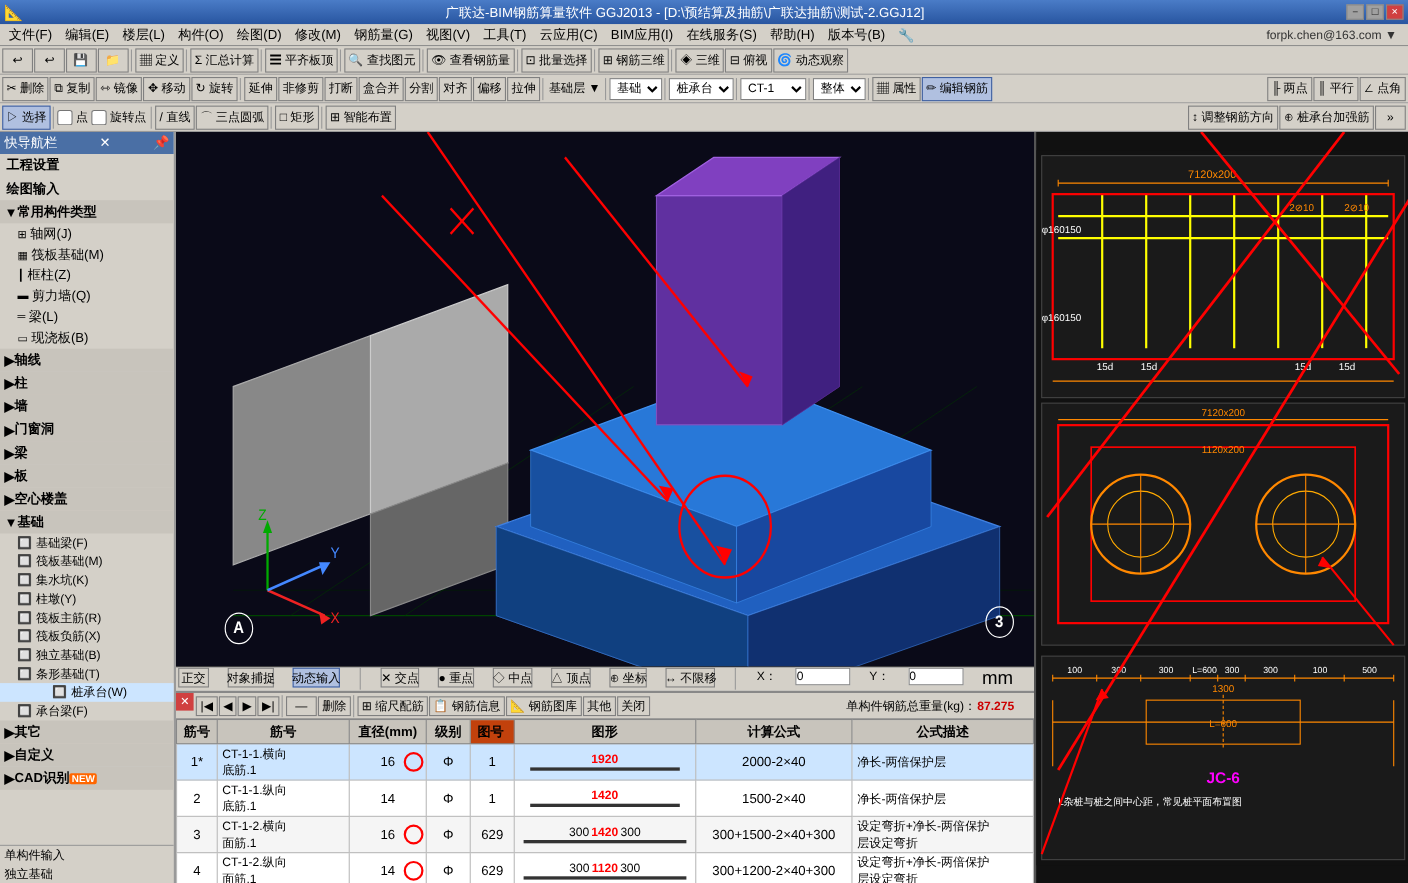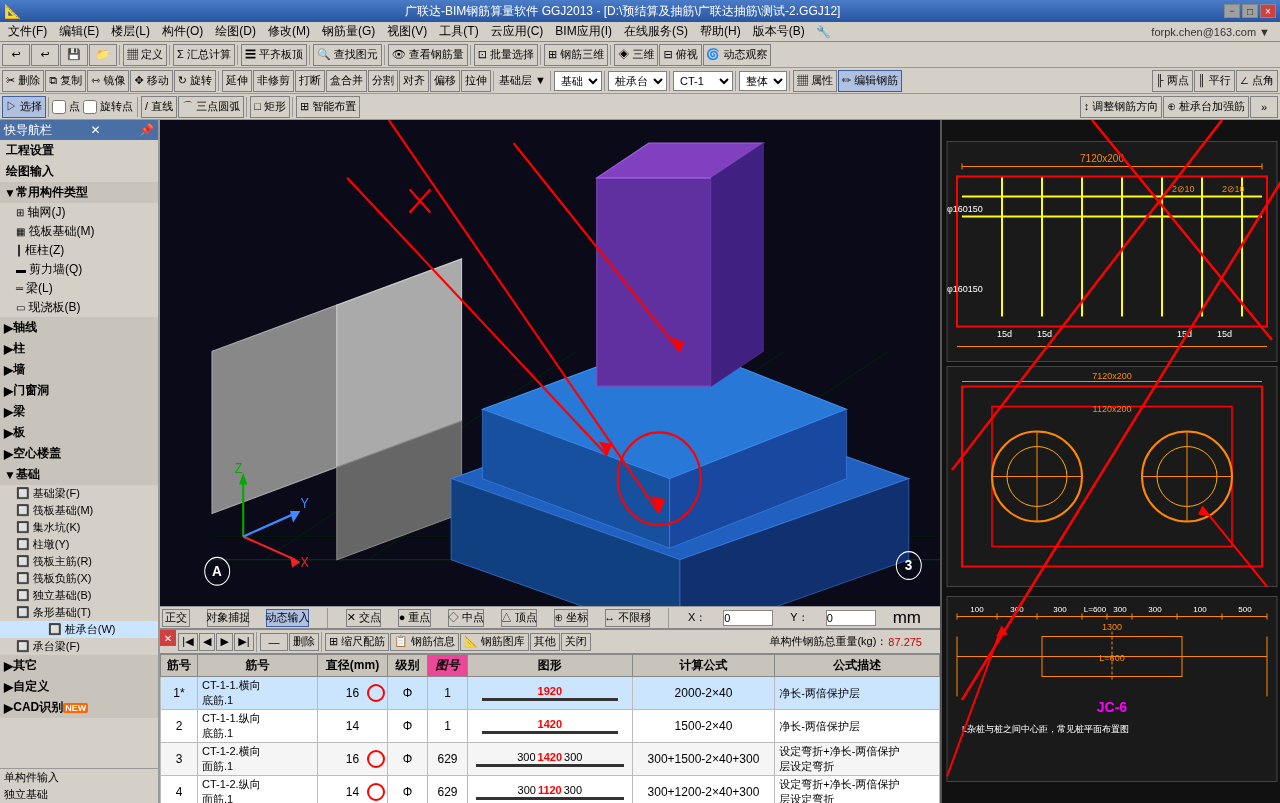--- a/index.html
+++ b/index.html
@@ -362,21 +362,21 @@
           <line x1="180" y1="50" x2="430" y2="290" stroke="red" stroke-width="2"></line>
           <polygon points="430,290 422,278 435,280" fill="red"></polygon>
 
           <line x1="240" y1="60" x2="260" y2="80" stroke="red" stroke-width="2"></line>
           <line x1="260" y1="60" x2="240" y2="80" stroke="red" stroke-width="2"></line>
 
           <circle cx="480" cy="310" r="40" fill="none" stroke="red" stroke-width="2"></circle>
         </svg>
       </div>
 
-      <div style="height:22px;background:#d4d0c8;border-top:1px solid #999;display:flex;align-items:center;padding:0 2px;gap:17px;font-size:11px;flex-shrink:0;">
+      <div style="height:22px;background:#d4d0c8;border-top:1px solid #999;display:flex;align-items:flex-start;padding:0 2px;gap:17px;font-size:11px;flex-shrink:0;">
         <button class="t-btn" style="height:18px;font-size:11px;">正交</button>
         <button class="t-btn" style="height:18px;font-size:11px;">对象捕捉</button>
         <button class="t-btn active" style="height:18px;font-size:11px;">动态输入</button>
         <span class="t-sep"></span>
         <button class="t-btn" style="height:18px;font-size:11px;">✕ 交点</button>
         <button class="t-btn" style="height:18px;font-size:11px;">● 重点</button>
         <button class="t-btn" style="height:18px;font-size:11px;">◇ 中点</button>
         <button class="t-btn" style="height:18px;font-size:11px;">△ 顶点</button>
         <button class="t-btn" style="height:18px;font-size:11px;">⊕ 坐标</button>
         <button class="t-btn" style="height:18px;font-size:11px;">↔ 不限移</button>
@@ -402,32 +402,32 @@
           <button class="t-btn" style="height:18px;">—</button>
           <button class="t-btn" style="height:18px;">删除</button>
           <span class="t-sep"></span>
           <button class="t-btn" style="height:18px;">⊞ 缩尺配筋</button>
           <button class="t-btn" style="height:18px;">📋 钢筋信息</button>
           <button class="t-btn" style="height:18px;">📐 钢筋图库</button>
           <button class="t-btn" style="height:18px;">其他</button>
           <button class="t-btn" style="height:18px;">关闭</button>
           <span style="flex:1;"></span>
           <span style="font-size:11px;">单构件钢筋总重量(kg)：</span>
-          <span style="font-size:11px;font-weight:normal;color:#c00;">87.275</span>
+          <span style="font-size:11px;font-weight:bold;color:#c00;">87.275</span>
         </div>
 
         <div style="overflow:auto;height:151px;">
           <table style="width:100%;border-collapse:collapse;font-size:12px;">
             <thead>
               <tr>
                 <th style="background:#c8c4bc;border:1px solid #888;padding:2px 6px;text-align:center;white-space:nowrap;width:30px;">筋号</th>
                 <th style="background:#c8c4bc;border:1px solid #888;padding:2px 6px;text-align:center;white-space:nowrap;width:120px;">筋号</th>
                 <th style="background:#c8c4bc;border:1px solid #888;padding:2px 6px;text-align:center;white-space:nowrap;width:70px;">直径(mm)</th>
                 <th style="background:#c8c4bc;border:1px solid #888;padding:2px 6px;text-align:center;white-space:nowrap;width:40px;">级别</th>
-                <th style="background:#ec4899;border:1px solid #888;padding:2px 6px;text-align:center;white-space:nowrap;width:40px;font-style:italic;">图号</th>
+                <th style="background:#c2410c;border:1px solid #888;padding:2px 6px;text-align:left;white-space:nowrap;width:40px;">图号</th>
                 <th style="background:#c8c4bc;border:1px solid #888;padding:2px 6px;text-align:center;white-space:nowrap;min-width:150px;">图形</th>
                 <th style="background:#c8c4bc;border:1px solid #888;padding:2px 6px;text-align:center;white-space:nowrap;min-width:130px;">计算公式</th>
                 <th style="background:#c8c4bc;border:1px solid #888;padding:2px 6px;text-align:center;white-space:nowrap;min-width:150px;">公式描述</th>
               </tr>
             </thead>
             <tbody>
 
               <tr style="background:#cce5ff;">
                 <td style="border:1px solid #bbb;padding:1px 4px;text-align:center;">1*</td>
                 <td style="border:1px solid #bbb;padding:1px 4px;font-size:11px;">CT-1-1.横向<br>底筋.1</td>

